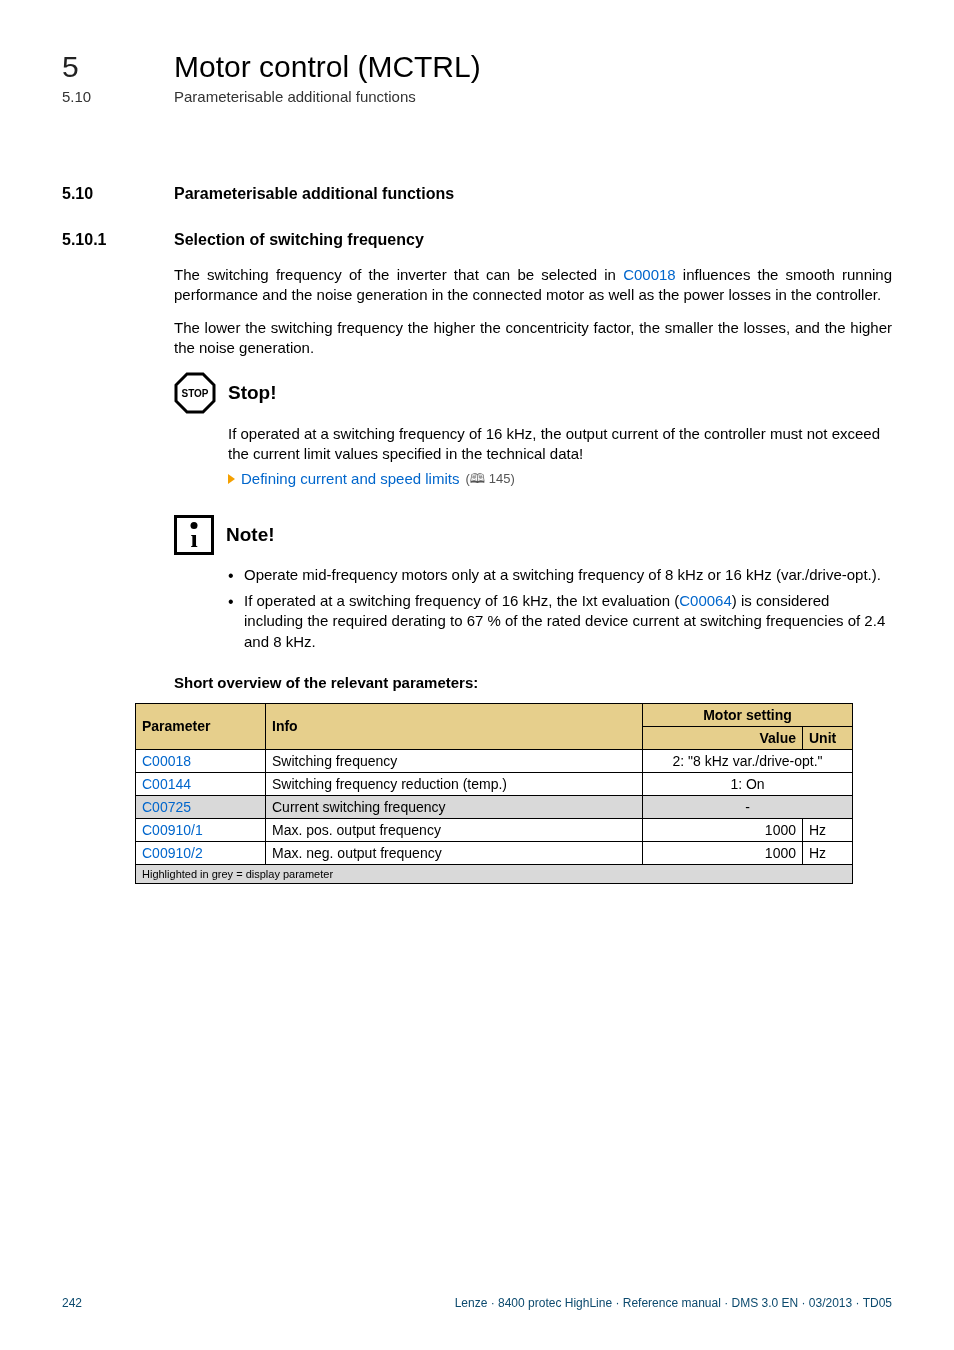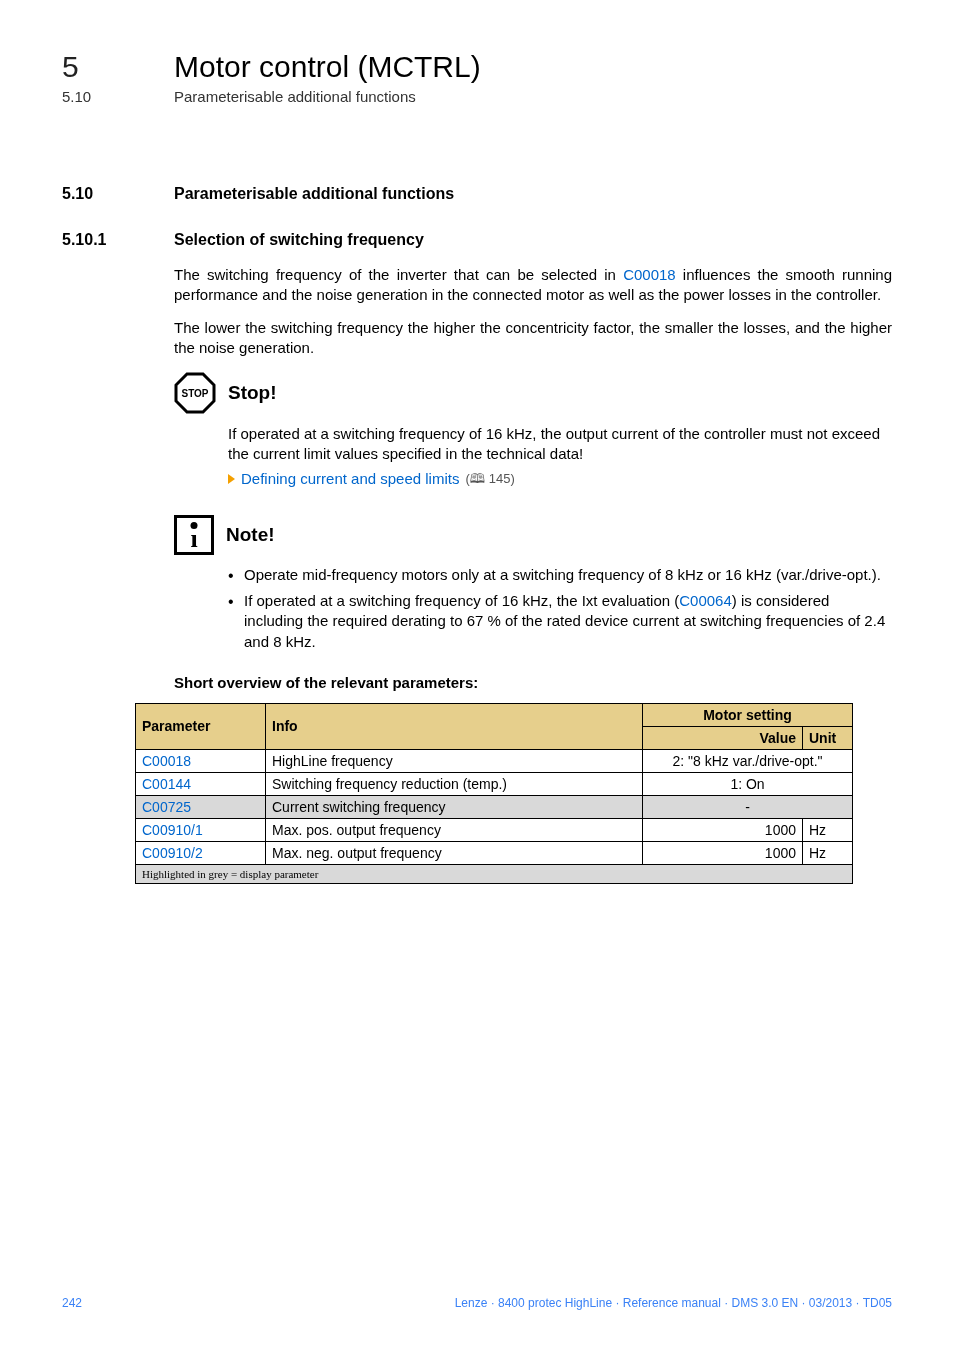--- a/index.html
+++ b/index.html
@@ -76,24 +76,24 @@
     border-collapse: collapse; width: calc(100% - 112px); margin-left:73px;
     font-size: 14px;
   }
   table.params th, table.params td {
     border: 1px solid #000; padding: 3px 6px; text-align: left; vertical-align: middle;
   }
   table.params thead th { background: #e6cf8c; font-weight:700; }
   table.params .val { text-align: right; }
   table.params .center { text-align: center; }
   table.params .grey td { background: #d9d9d9; }
-  table.params tfoot td { background: #d9d9d9; font-size: 11px; border: 1px solid #000; font-family: Liberation Serif, serif; }
+  table.params tfoot td { background: #d9d9d9; font-size: 11px; border: 1px solid #000; }
   .footer {
     position: absolute; bottom: 40px; left: 62px; right: 62px;
-    display: flex; justify-content: space-between; font-size: 12px; color:#3b82f6;
+    display: flex; justify-content: space-between; font-size: 12px; color:#0c4a6e;
   }
 </style>
 </head>
 <body>
 
 <div class="page">
 
   <div class="header-row">
     <div class="header-num">5</div>
     <div class="header-title">Motor control (MCTRL)</div>
@@ -170,21 +170,21 @@
         <th colspan="2" class="center" style="width:210px;">Motor setting</th>
       </tr>
       <tr>
         <th class="val" style="width:160px;">Value</th>
         <th style="width:50px;">Unit</th>
       </tr>
     </thead>
     <tbody id="param-rows">
         <tr>
           <td><a class="link">C00018</a></td>
-          <td>HighLine frequency</td>
+          <td>Switching frequency</td>
           <td colspan="2" class="center">2: "8 kHz var./drive-opt."</td>
         </tr>
         <tr>
           <td><a class="link">C00144</a></td>
           <td>Switching frequency reduction (temp.)</td>
           <td colspan="2" class="center">1: On</td>
         </tr>
         <tr class="grey">
           <td><a class="link">C00725</a></td>
           <td>Current switching frequency</td>

